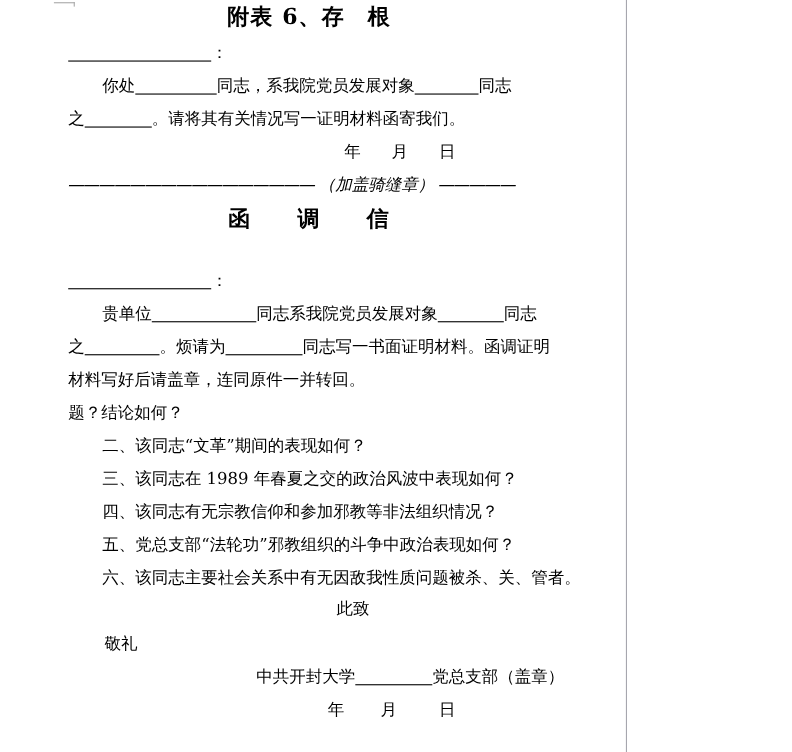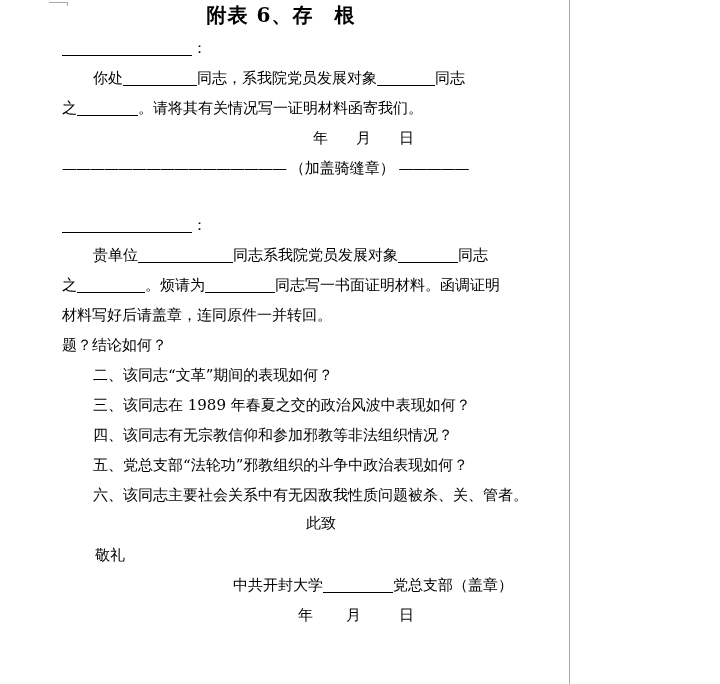--- a/index.html
+++ b/index.html
@@ -17,21 +17,21 @@
   .line{margin:0;line-height:30px;font-size:15px;white-space:nowrap;}
   .title{font-size:20px;font-weight:bold;text-align:center;letter-spacing:1px;}
   .salut{margin-top:3px;}
   .mt27{margin-top:27px;}
   .indent{padding-left:31px;}
   .blank{display:inline-block;border-bottom:1px solid #000;height:16px;vertical-align:-3px;}
   .w58{width:58px;} .w60{width:60px;} .w61{width:61px;} .w68{width:68px;}
   .w70{width:70px;} .w74{width:74px;} .w95{width:95px;} .w130{width:130px;}
   .date-right{text-align:right;padding-right:86px;}
   .dgap{margin-left:28px;}
-  .seam{letter-spacing:-1px;}
+  .seam{letter-spacing:-1px;font-style:italic;}
   .seam .seam-label{letter-spacing:0;}
   .thiscenter{padding-left:244px;font-family:Liberation Mono, monospace;}
   .salutetxt{padding-left:33px;}
   .sig{padding-left:171px;}
   .date-bottom{padding-left:236px;}
   .mgap1{margin-left:33px;} .mgap2{margin-left:38px;}
 </style>
 </head>
 <body>
 
@@ -46,20 +46,21 @@
       <p class="line salut"><span class="blank w130"></span><span>：</span></p>
 
       <p class="line indent"><span>你处</span><span class="blank w74"></span><span>同志，系我院党员发展对象</span><span class="blank w58"></span><span>同志</span></p>
 
       <p class="line"><span>之</span><span class="blank w61"></span><span>。请将其有关情况写一证明材料函寄我们。</span></p>
 
       <p class="line date-right"><span>年</span><span class="dgap">月</span><span class="dgap">日</span></p>
 
       <p class="line seam"><span>————————————————</span> <span class="seam-label">（加盖骑缝章）</span> <span>—————</span></p>
 
+      <p class="line title">函　　调　　信</p>
 
       <p class="line salut mt27"><span class="blank w130"></span><span>：</span></p>
 
       <p class="line indent"><span>贵单位</span><span class="blank w95"></span><span>同志系我院党员发展对象</span><span class="blank w60"></span><span>同志</span></p>
 
       <p class="line"><span>之</span><span class="blank w68"></span><span>。烦请为</span><span class="blank w70"></span><span>同志写一书面证明材料。函调证明</span></p>
 
       <p class="line">材料写好后请盖章，连同原件一并转回。</p>
 
       <p class="line">题？结论如何？</p>

